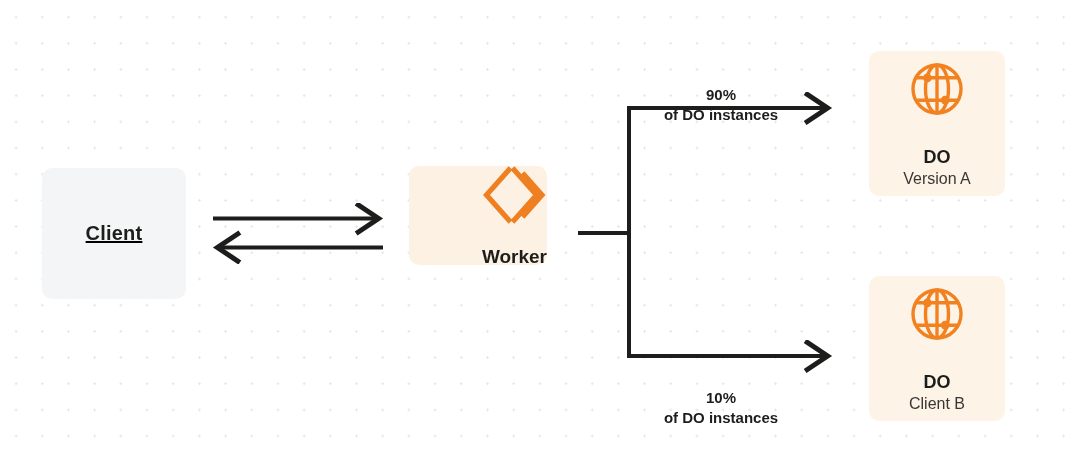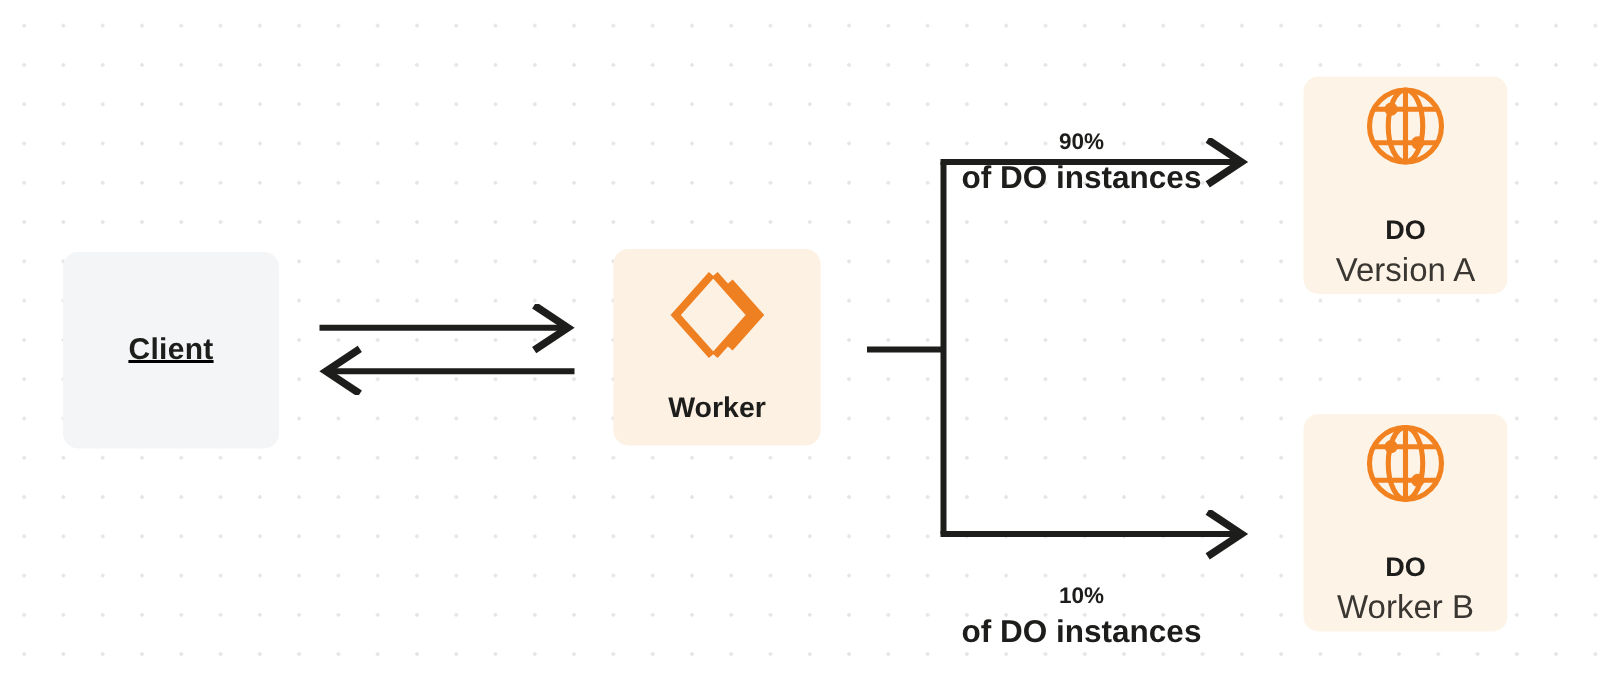--- a/index.html
+++ b/index.html
@@ -42,22 +42,23 @@
     font-size: 20px;
     font-weight: bold;
     color: #1d1d1b;
     letter-spacing: .2px;
   }
 
   .node-worker {
     left: 409px;
     top: 166px;
     width: 138px;
-    height: 131px;
+    height: 99px;
     background: #fdf1e3;
+    align-items: flex-end;
   }
   .node-worker .worker-icon { margin-bottom: 16px; }
   .node-worker .node-title {
     font-size: 19px;
     font-weight: bold;
     color: #1d1d1b;
   }
 
   .node-do {
     left: 869px;
@@ -69,36 +70,36 @@
   .node-do-b { top: 276px; }
   .node-do .do-icon { margin-bottom: 13px; }
   .node-do .node-title {
     font-size: 18px;
     font-weight: bold;
     color: #1d1d1b;
     line-height: 1.1;
     margin-top: 12px;
   }
   .node-do .node-sub {
-    font-size: 22px;
+    font-size: 16px;
     font-weight: normal;
     color: #3a3732;
     margin-top: 3px;
   }
 
   
   .edge-label {
     position: absolute;
     text-align: center;
     color: #1d1d1b;
     font-weight: bold;
     line-height: 1.32;
   }
   .edge-label .pct  { font-size: 15px; display: block; }
-  .edge-label .desc { font-size: 21px; display: block; }
+  .edge-label .desc { font-size: 15px; display: block; }
 
   .label-top    { left: 630px; top: 52px;  width: 182px; margin-top: 33px; }
   .label-bottom { left: 630px; top: 388px; width: 182px; }
 
   
   #connectors {
     position: absolute;
     left: 0; top: 0;
     width: 1072px;
     height: 452px;
@@ -178,21 +179,21 @@
           <ellipse cx="30" cy="30" rx="11.5" ry="24"></ellipse>
           <line x1="30" y1="6" x2="30" y2="54"></line>
           <path d="M 8.6,18.8 L 51.4,18.8"></path>
           <path d="M 8.6,41.2 L 51.4,41.2"></path>
         </g>
         <circle cx="20.4" cy="18.8" r="4.4" fill="#f28120"></circle>
         <circle cx="38.2" cy="41.2" r="4.4" fill="#f28120"></circle>
       </svg>
     </span>
     <span class="node-title">DO</span>
-    <span class="node-sub">Worker B</span>
+    <span class="node-sub">Client B</span>
   </div>
 
   <div class="edge-label label-top">
     <span class="pct">90%</span>
     <span class="desc">of DO instances</span>
   </div>
 
   <div class="edge-label label-bottom">
     <span class="pct">10%</span>
     <span class="desc">of DO instances</span>

